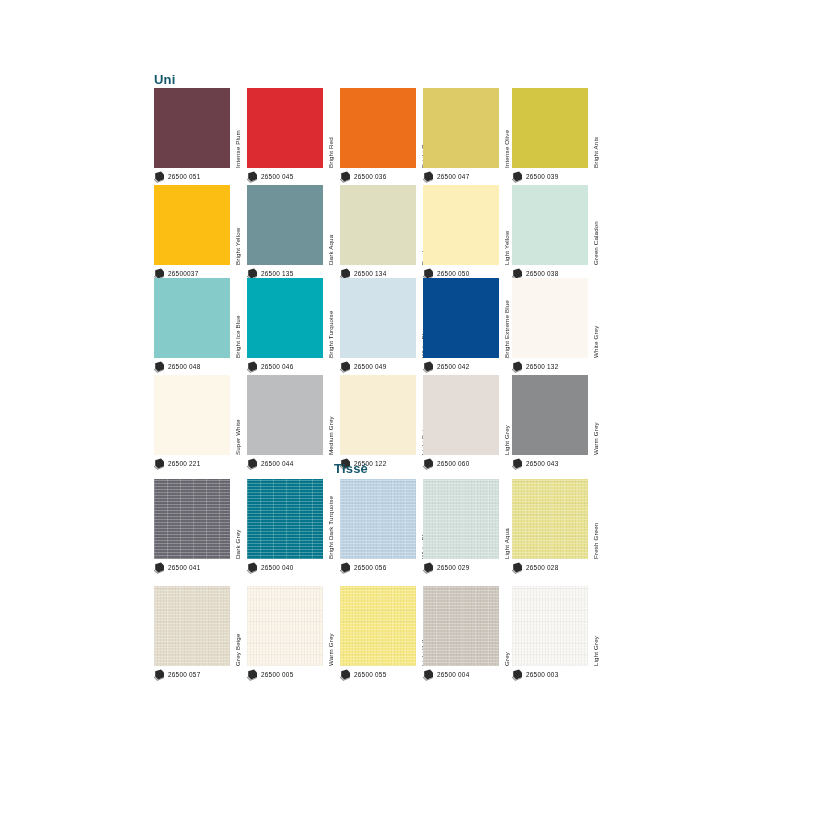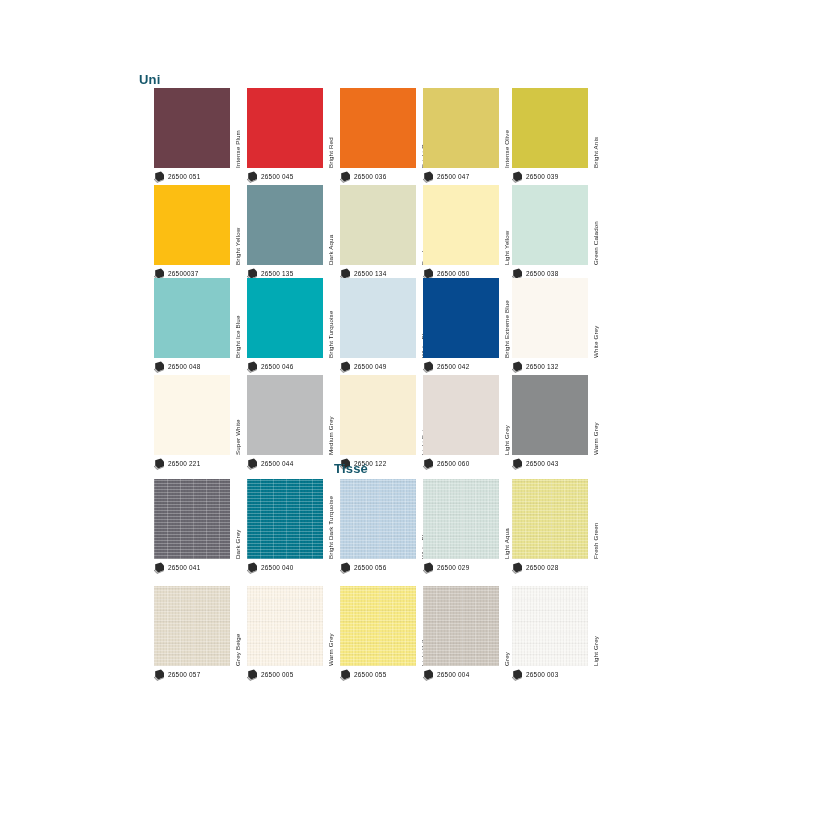--- a/index.html
+++ b/index.html
@@ -105,21 +105,21 @@
     color: #111111;
     letter-spacing: 0.25px;
     font-family: "Liberation Sans", sans-serif;
     line-height: 1;
   }
 </style>
 </head>
 <body>
 
 <div id="sheet">
-    <div class="section-header" style="left: 139px; top: 72px;">Uni</div>
+    <div class="section-header" style="left: 154px; top: 72px;">Uni</div>
     <div class="swatch-row" style="top: 88px;">
       <div class="swatch-cell" style="left: 0px;">
         <div class="chip" style="background: rgb(107, 64, 74);"></div>
         <div class="vlabel">Intense Plum</div>
         <div class="code-line">
           <svg viewBox="0 0 11 12" class="sample-icon">
             <path d="M1.2 2.2 L7.0 0.6 L10.0 3.4 L10.0 8.2 L4.2 10.4 L1.2 7.6 Z" fill="#2b2b2b"></path>
             <path d="M1.2 7.6 L4.2 10.4 L3.4 11.6 L0.4 8.8 Z" fill="#dcdcdc" stroke="#2b2b2b" stroke-width="0.5"></path>
             <path d="M4.2 10.4 L10.0 8.2 L10.0 9.1 L4.2 11.4 Z" fill="#8a8a8a"></path>
           </svg>

